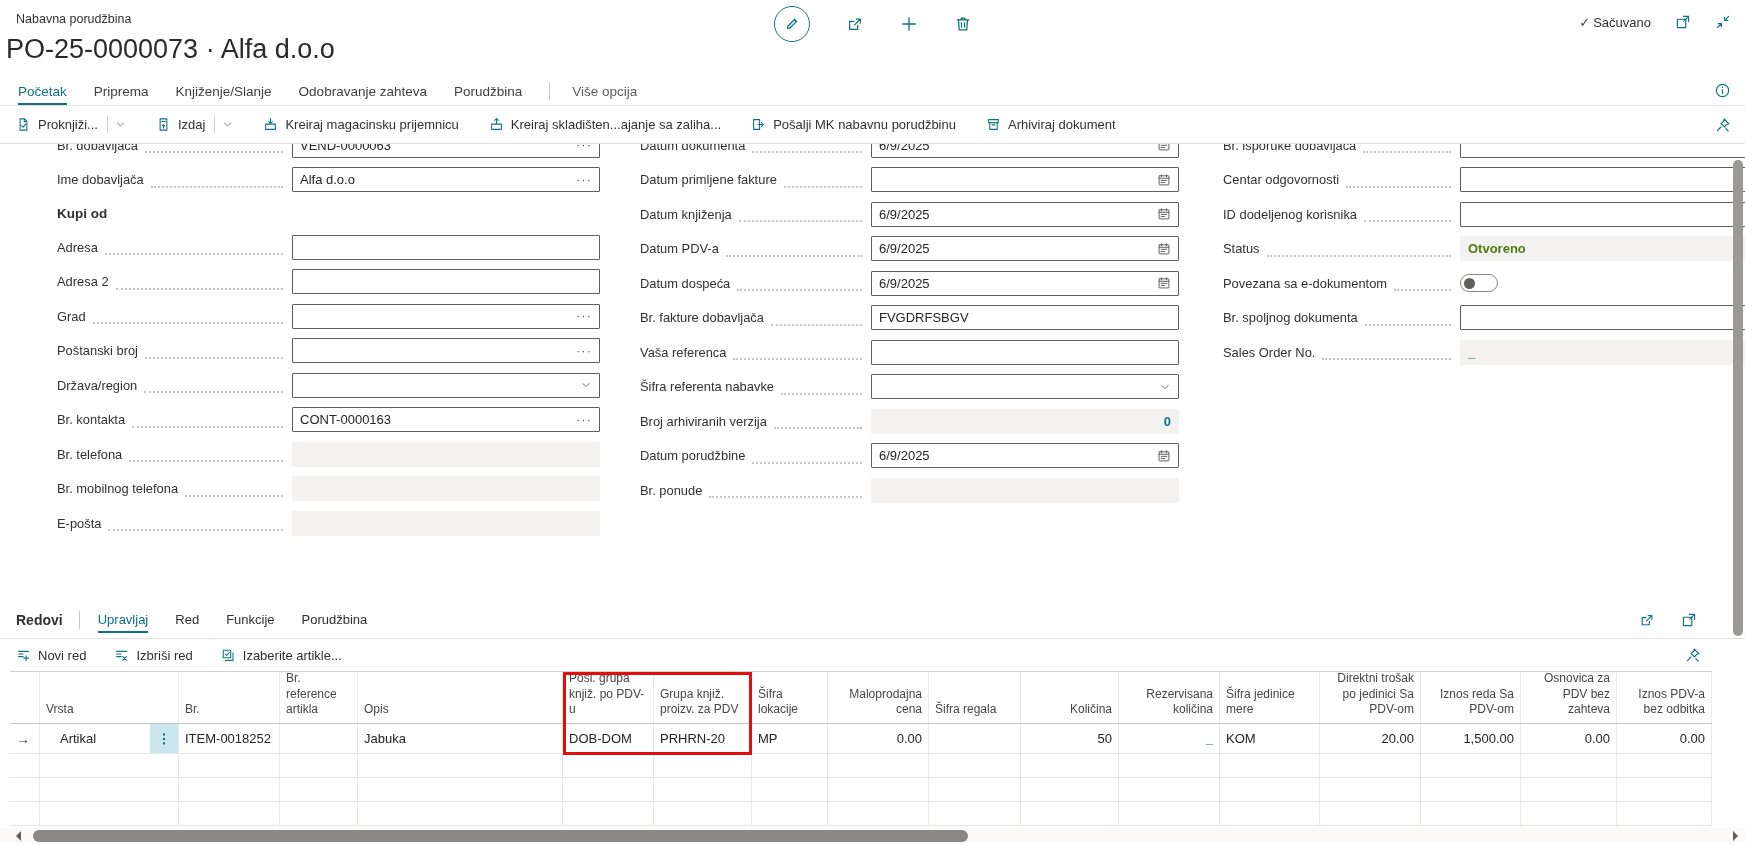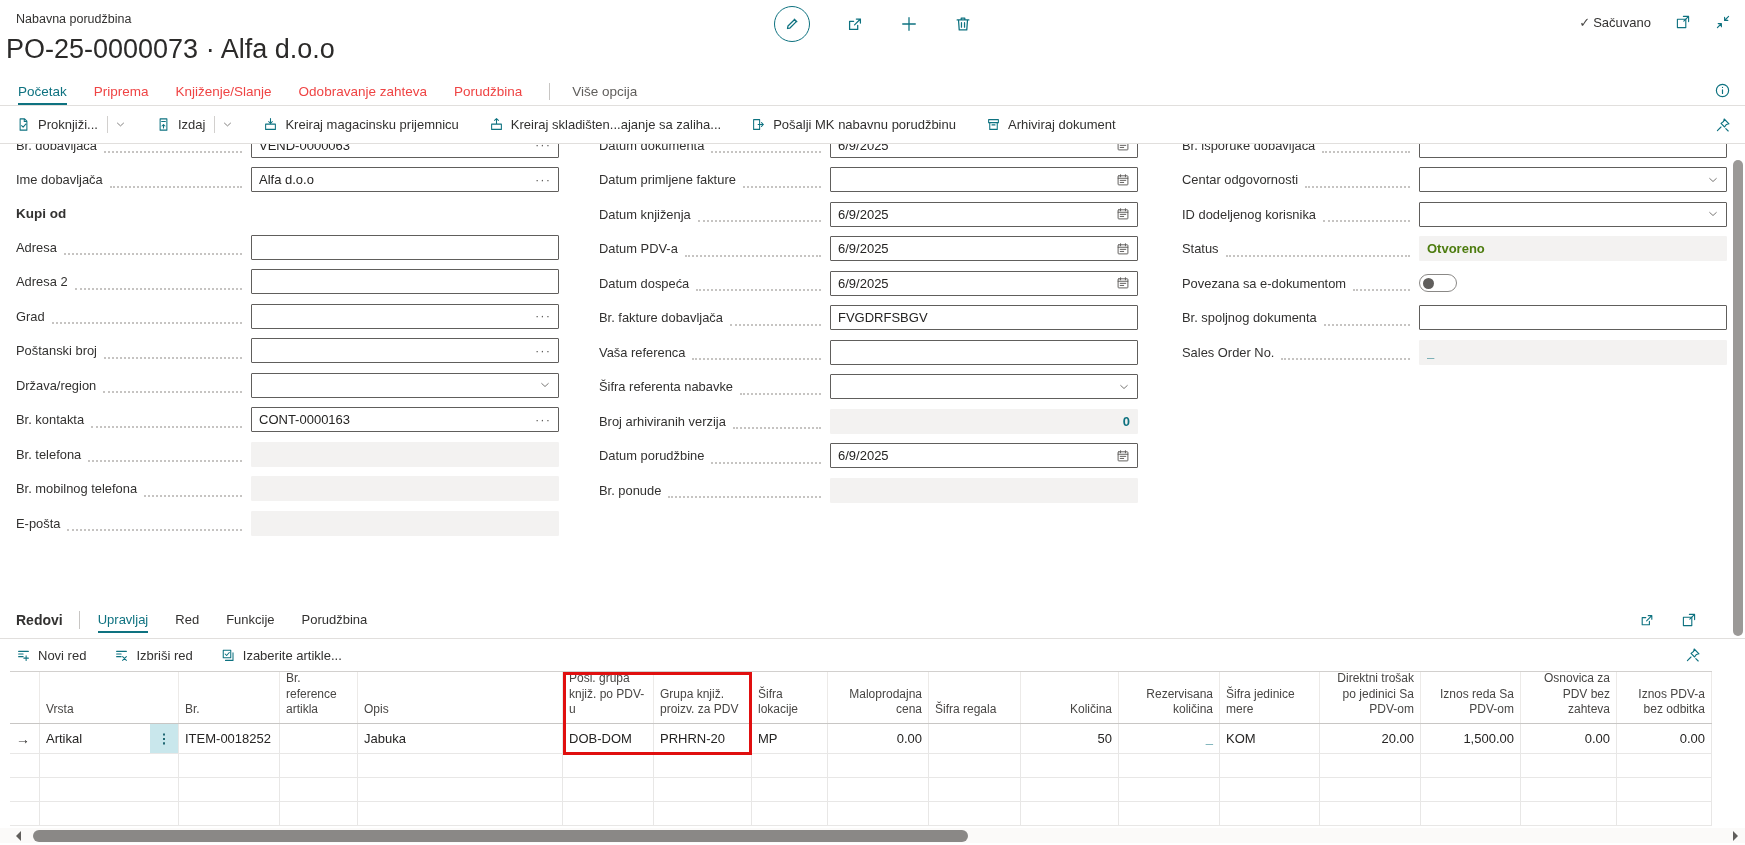--- a/index.html
+++ b/index.html
@@ -16,35 +16,35 @@
   .title{position:absolute;left:6px;top:34px;font-size:27px;font-weight:400;color:#2b2a29;}
   .center-icons{position:absolute;left:50%;top:6px;transform:translateX(-50%);display:flex;align-items:center;gap:36px;}
   .icon-btn{background:none;border:none;cursor:pointer;color:#0e7280;display:flex;align-items:center;justify-content:center;padding:0;}
   .edit-circle{width:36px;height:36px;border:1px solid #0e7280;border-radius:50%;}
   .top-right{position:absolute;right:14px;top:14px;display:flex;align-items:center;gap:24px;}
   .saved{display:flex;align-items:center;gap:3px;font-size:13px;color:#323130;}
   .saved .check{color:#484644;font-size:13px;}
 
   
   .tabs{display:flex;align-items:stretch;height:28px;border-bottom:1px solid #e1dfdd;padding-left:18px;position:relative;}
-  .tab{font-size:13.5px;color:#ef4444;margin-right:27px;display:flex;align-items:center;position:relative;cursor:pointer;white-space:nowrap;}
+  .tab{font-size:13.5px;color:#404040;margin-right:27px;display:flex;align-items:center;position:relative;cursor:pointer;white-space:nowrap;}
   .tab.active{color:#0e7280;}
   .tab.active::after{content:"";position:absolute;left:0;right:0;bottom:0;height:2.5px;background:#0e7280;}
   .tabs .sep{width:1px;background:#c8c6c4;margin:5px 22px 5px 0;}
   .tab.more{color:#605e5c;}
   .tabs-info{position:absolute;right:14px;top:4px;}
 
   
   .actionbar{display:flex;align-items:center;height:38px;padding-left:16px;border-bottom:1px solid #e1dfdd;position:relative;}
   .action{display:flex;align-items:center;gap:7px;font-size:13px;color:#323130;cursor:pointer;margin-right:30px;white-space:nowrap;}
   .action .vdiv{width:1px;height:17px;background:#d2d0ce;margin-left:2px;}
   .bar-pin{position:absolute;right:14px;}
 
   
-  .form{display:flex;padding:1px 0 0 16px;height:457px;overflow:hidden;}
+  .form{display:flex;padding:1px 0 0 16px;height:457px;overflow:hidden;margin-left:41px;}
   .fcol{display:flex;flex-direction:column;flex:none;}
   .fcol1{width:543px;margin-right:40px;}
   .fcol2{width:539px;margin-right:44px;}
   .fcol3{width:545px;}
   .frow{display:flex;align-items:center;height:34.5px;flex:none;}
   .frow.cut{margin-top:-17px;}
   .fheading{height:33px;display:flex;align-items:center;font-weight:700;font-size:13.5px;color:#323130;flex:none;}
   .flabel{font-size:12.9px;color:#323130;white-space:nowrap;flex:none;}
   .fdots{flex:1;min-width:0;border-bottom:2px dotted #c6c4c2;margin:0 9px 0 7px;height:45%;}
   .fctrl{width:308px;flex:none;display:flex;align-items:flex-end;}
@@ -77,21 +77,21 @@
   .thead{display:flex;align-items:stretch;height:52px;border-bottom:1px solid #c8c6c4;}
   .th{padding:2px 6px 5px;font-size:12px;color:#484644;line-height:1.3;border-right:1px solid #eceae8;display:flex;align-items:flex-end;overflow:hidden;flex:none;}
   .th.right{justify-content:flex-end;text-align:right;}
   .trow{display:flex;height:30px;border-bottom:1px solid #e8e7e6;align-items:stretch;}
   .trow.empty{height:24px;}
   .td{padding:0 6px;display:flex;align-items:center;border-right:1px solid #e8e7e6;color:#252423;overflow:hidden;font-size:13px;white-space:nowrap;flex:none;}
   .td.right{justify-content:flex-end;}
   .td .linkval{color:#0e7280;font-weight:600;}
   .indicator{color:#323130;font-size:14px;}
   .vrsta-cell{padding-right:0;}
-  .vrsta-cell .vtext{flex:1;}
+  .vrsta-cell .vtext{flex:1;margin-left:14px;}
   .dots-btn{width:28px;height:100%;background:#c9e7ec;color:#155f6b;display:flex;align-items:center;justify-content:center;font-weight:700;font-size:13px;cursor:pointer;flex:none;}
   .red-box{position:absolute;left:553px;top:0;width:189px;height:83px;border:3px solid #e00f0f;pointer-events:none;}
 
   
   .hscroll{position:relative;height:15px;margin-top:2px;background:#fbfaf9;}
   .htri{position:absolute;top:2.5px;width:0;height:0;border:5px solid transparent;cursor:pointer;}
   .htri.left{left:16px;border-right-color:#605e5c;border-left-width:0;}
   .htri.right{right:7px;border-left-color:#605e5c;border-right-width:0;}
   .hthumb{position:absolute;left:33px;top:1.5px;width:935px;height:12px;background:#8a8886;border-radius:6px;cursor:pointer;}
   .vscroll{position:absolute;right:2px;top:160px;width:10px;height:670px;}

